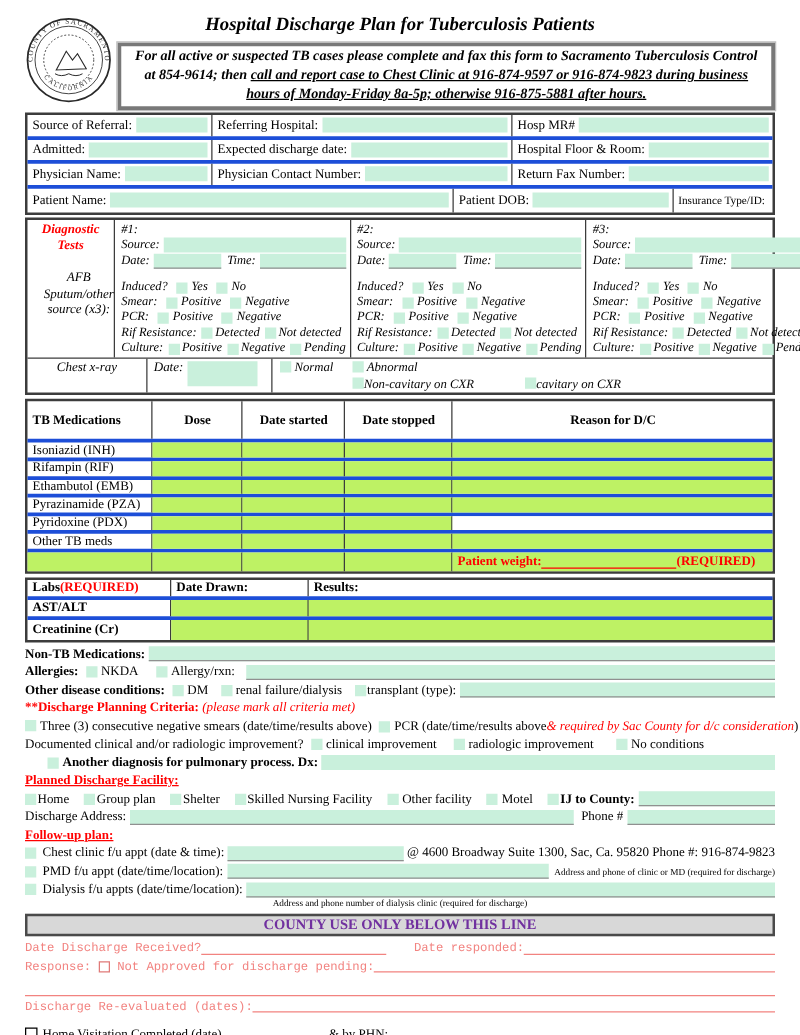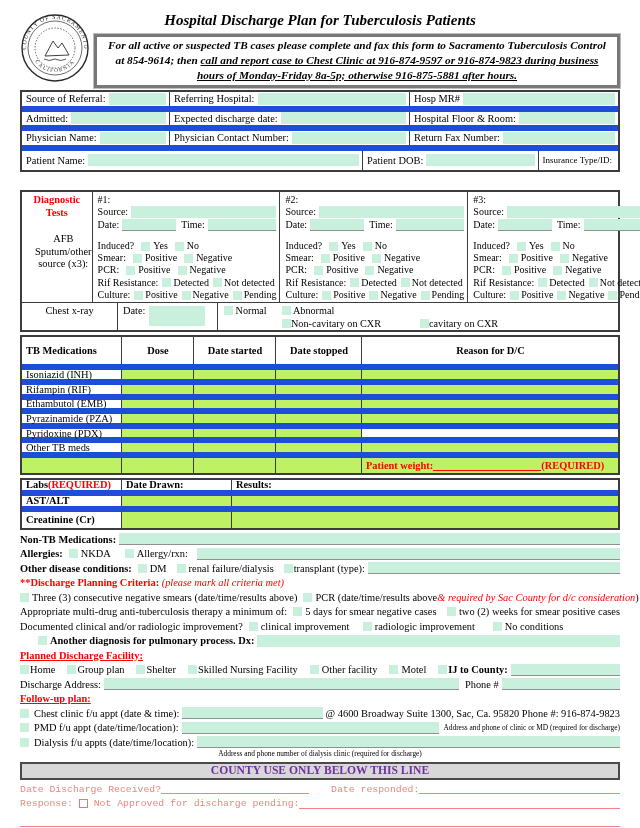--- a/index.html
+++ b/index.html
@@ -10,42 +10,42 @@
   
   .hdr { position:relative; height:84px; }
   .seal { position:absolute; left:-2px; top:4px; }
   .title { text-align:center; font-size:15px; font-weight:bold; font-style:italic; padding-top:6px; }
   .notice { margin:5px 0 0 74px; border:3px solid #787878; outline:1px solid #bdbdbd; padding:1px 6px 2px 6px;
             font-weight:bold; font-style:italic; font-size:11.3px; text-align:center; line-height:1.32; }
   .notice .ul { text-decoration:underline; }
 
   
   .tbl { border:2px solid #3c3c3c; }
-  .trow { display:flex; border-bottom:6px solid #1d4ed8; align-items:stretch; }
+  .trow { display:flex; border-bottom:3px solid #1d4ed8; align-items:stretch; }
   .trow:last-child { border-bottom:none; }
   .tcell { border-right:1px solid #3c3c3c; padding:2px 3px 2px 4px; display:flex; align-items:center; white-space:nowrap; }
   .tcell:last-child { border-right:none; }
   .lab { margin-right:3px; }
   .fld { display:inline-block; background:#c9f0dc; height:12px; vertical-align:-2px; }
   .fgrow { flex:1 1 auto; }
   .fld-u { border-bottom:1px solid #909090; }
   .cb { display:inline-block; width:9px; height:9px; background:#c9f0dc; vertical-align:-1px; }
   .cbk { display:inline-block; width:10px; height:10px; border:1px solid #000; background:#fff; position:relative; vertical-align:-1.5px; }
   .red { color:#ff0000; }
   .b { font-weight:bold; }
   .i { font-style:italic; }
   .sm { font-size:7.4px; }
 
   
   .ic1 { width:148px; } .ic2 { width:240px; } .ic3 { flex:1; }
   .ip1 { width:356px; } .ip2 { width:183px; } .ip3 { flex:1; font-size:9px; }
   .irow { height:19.5px; }
 
   
-  .diag { margin-top:18px; }
+  .diag { margin-top:2px;font-style:italic; }
   .diag-top { display:flex; border-bottom:1px solid #3c3c3c; }
   .diag-left { width:76px; border-right:1px solid #3c3c3c; text-align:center; padding-top:2px; line-height:12.5px; }
   .diag-col { flex:1; border-right:1px solid #3c3c3c; padding:2px 3px 1px 5px; font-size:10px; }
   .diag-col:last-child { border-right:none; }
   .dline { line-height:12.3px; white-space:nowrap; display:flex; align-items:center; }
   .dline .cb { margin:0 3px 0 7px; }
   .dline.tight .cb { margin:0 2px 0 4px; }
   .dgap { height:9px; }
   .afb { margin-top:14px; line-height:12.5px;padding-left:13px; }
   .chest-row { display:flex; height:27px; }
@@ -59,21 +59,21 @@
   .mrow { height:14.6px; }
   .mhead { height:33px; font-weight:bold; }
   .mc1 { width:100px; } .mc2 { width:72px; } .mc3 { width:82px; } .mc4 { width:86px; } .mc5 { flex:1; }
   .ctr { justify-content:center; }
   .mint { background:#bef264; }
   .white { background:#fff; }
 
   
   .labs { margin-top:3px; }
   .lrow { height:16px; }
-  .lc1 { width:100px; } .lc2 { width:110px; } .lc3 { flex:1; }
+  .lc1 { width:115px; } .lc2 { width:110px; } .lc3 { flex:1; }
 
   
   .fline { display:flex; align-items:center; white-space:nowrap; line-height:13px; margin-top:1.5px; }
   .fline .cb { margin:0 3px 0 6px; flex:none; }
 
   .county-banner { margin-top:4px; border:2px solid #4a4a4a; background:#d8d8d8; text-align:center;
                    font-weight:bold; color:#70309f; font-size:11.6px; height:18px; line-height:14px; }
   .mono { font-family:"Liberation Mono", monospace; color:#f28380; font-size:9.8px; }
   .pl { display:inline-block; border-bottom:1px solid #f28380; height:10px; }
   .cbp { display:inline-block; width:9px; height:9px; border:1.2px solid #e07a78; background:#fff; vertical-align:-1px; }
@@ -459,27 +459,20 @@
 
   <div class="fline"><span class="red b">**Discharge Planning Criteria:</span>&nbsp;<span class="red i">(please mark all criteria met)</span></div>
   <div class="fline">
       <span style="display:inline-block;width:280px"><span class="cb" style="margin-left:0"></span><span>Three (3) consecutive negative smears (date/time/results above)</span></span>
       <span class="cb"></span>
       <span>PCR (date/time/results above </span>
       <span class="red i">&amp; required by Sac County for d/c consideration</span>
       <span>)</span>
     </div>
   <div class="fline">
-      <span>Appropriate multi-drug anti-tuberculosis therapy a minimum of:</span>
-      <span class="cb"></span>
-      <span style="display:inline-block;width:152px">5 days for smear negative cases</span>
-      <span class="cb"></span>
-      <span>two (2) weeks for smear positive cases</span>
-    </div>
-  <div class="fline">
       <span>Documented clinical and/or radiologic improvement?</span>
       <span class="cb"></span>
       <span style="display:inline-block;width:96px">clinical improvement</span>
       <span class="cb"></span>
       <span style="display:inline-block;width:112px">radiologic improvement</span>
       <span class="cb"></span>
       <span>No conditions</span>
     </div>
   <div class="fline">
       <span class="cb" style="margin-left:18px"></span>

